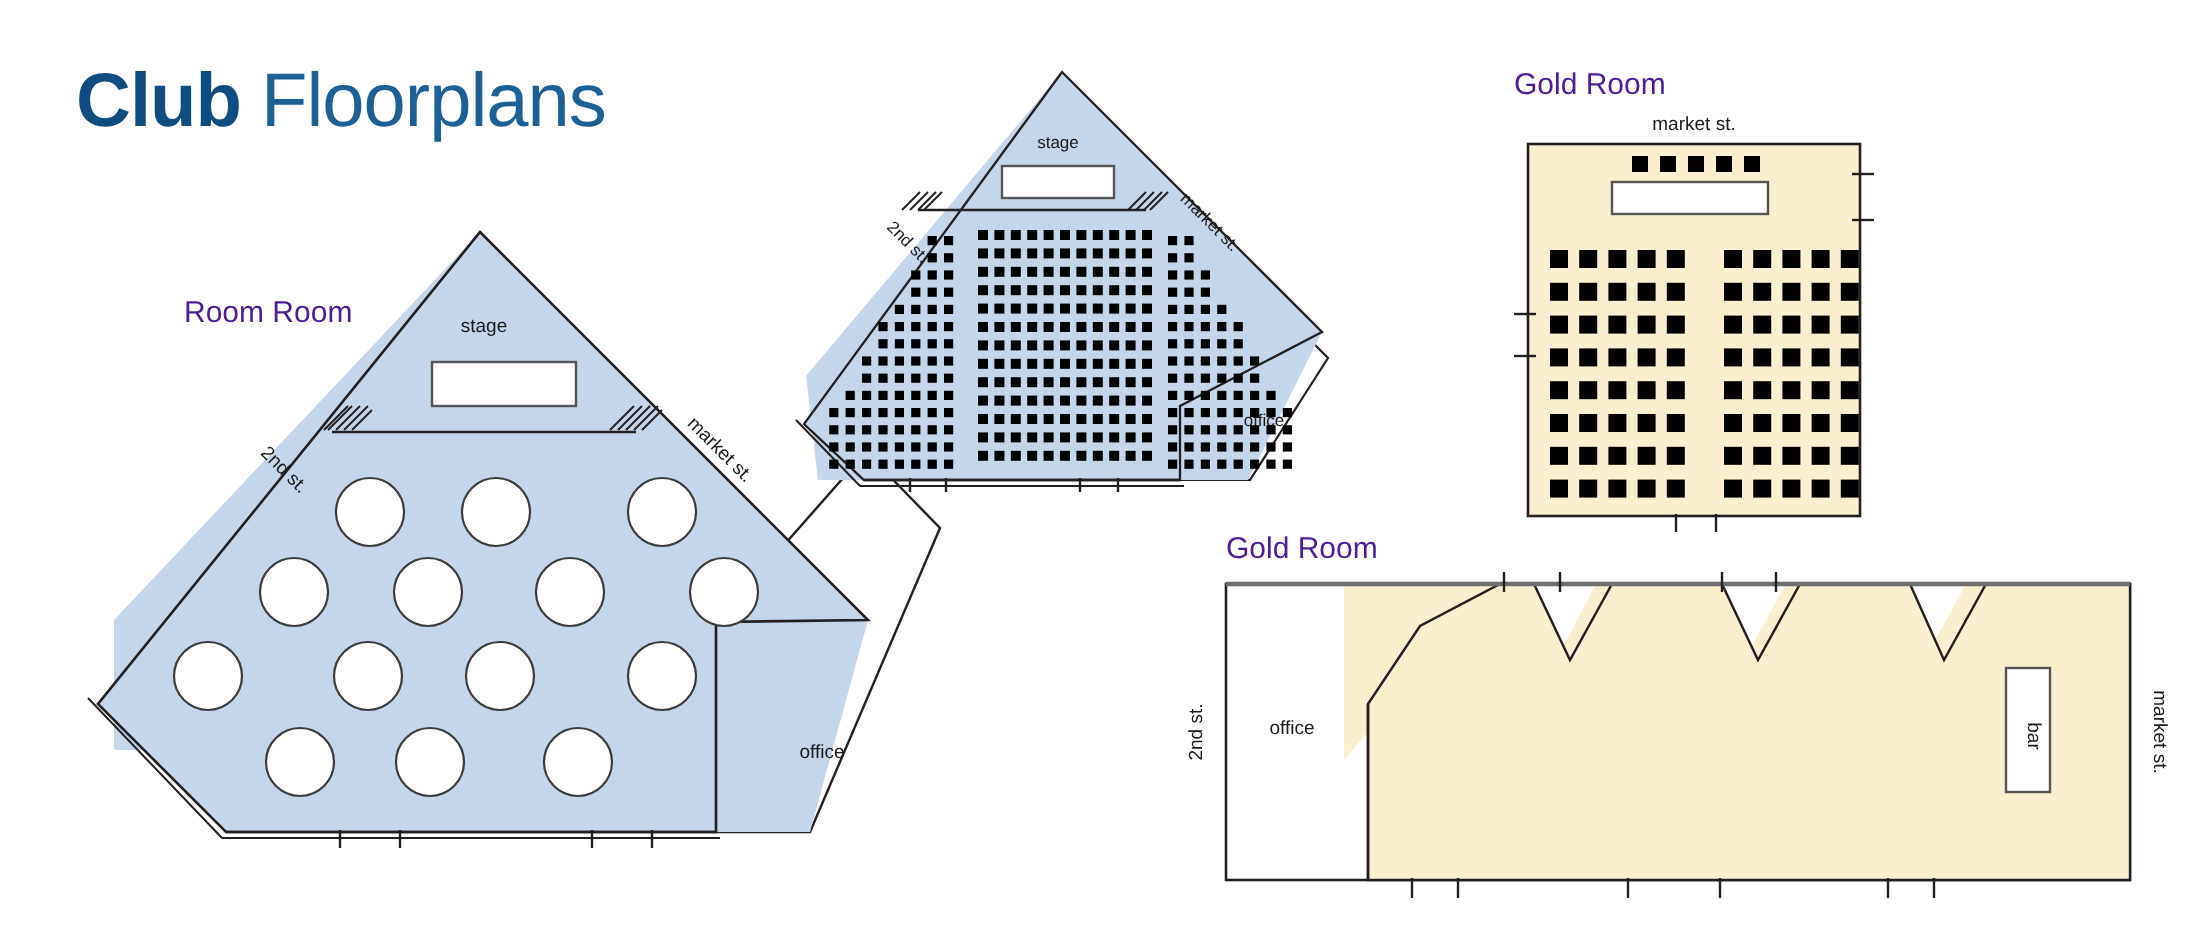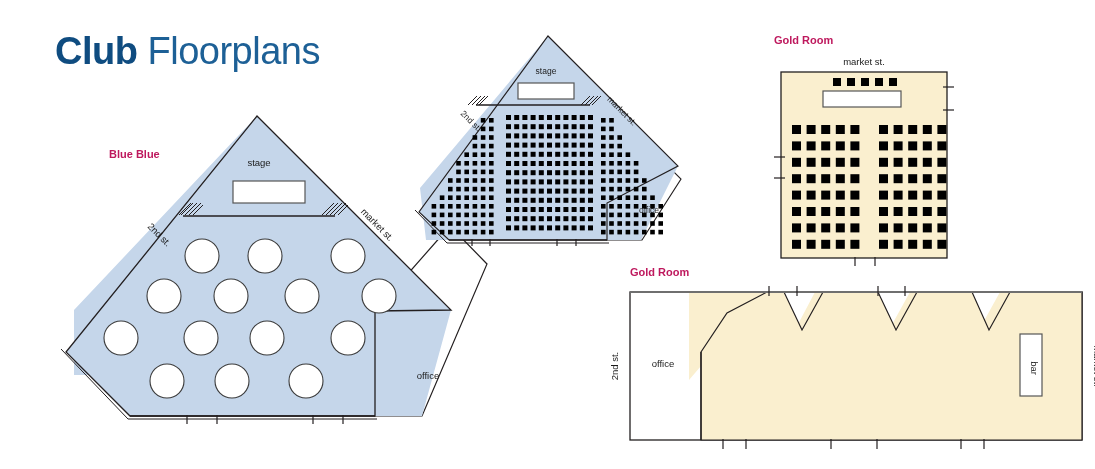--- a/index.html
+++ b/index.html
@@ -3,29 +3,29 @@
 <meta charset="utf-8">
 <style>
   html,body{margin:0;padding:0;}
   body{
     width:1095px;height:469px;
     background:#ffffff;
     font-family:"Liberation Sans", sans-serif;
     overflow:hidden;
     position:relative;
   }
-  #stage-root{position:absolute;left:17px;top:0;width:1077px;height:469px;}
+  #stage-root{position:absolute;left:0;top:0;width:1077px;height:469px;}
   .title{
     position:absolute;left:38px;top:30px;
     font-size:38px;color:#12558c;letter-spacing:-0.5px;white-space:nowrap;
   }
   .title .b{font-weight:bold;color:#0f4c80;}
   .title .n{font-weight:normal;color:#1d6096;}
   .room-title{
-    position:absolute;font-weight:bold;font-size:11px;color:#be185d;white-space:nowrap;
+    position:absolute;font-weight:normal;font-size:15px;color:#4c1d95;white-space:nowrap;
   }
   #t-blue{left:92px;top:148px;}
   #t-gold{left:757px;top:34px;}
   #t-great{left:613px;top:266px;}
   svg{position:absolute;left:0;top:0;overflow:visible;}
   .lbl{font-size:9.5px;fill:#1a1a1a;font-family:"Liberation Sans",sans-serif;}
   .lbl-sm{font-size:8.5px;fill:#1a1a1a;font-family:"Liberation Sans",sans-serif;}
   .wall{fill:none;stroke:#231f20;stroke-width:1.3;}
   .wall-thin{fill:none;stroke:#231f20;stroke-width:1;}
   .tick{stroke:#231f20;stroke-width:1.2;}
@@ -36,21 +36,21 @@
 </style>
 </head>
 <body>
 
 <div id="stage-root">
 
   <div class="title">
     <span class="b">Club</span><span class="n"> Floorplans</span>
   </div>
 
-  <div class="room-title" id="t-blue">Blue Blue</div>
+  <div class="room-title" id="t-blue">Room Room</div>
   <div class="room-title" id="t-gold">Gold Room</div>
   <div class="room-title" id="t-great">Gold Room</div>
 
   <svg width="1095" height="469">
     <g>
 
       <polygon points="359,310 433,226 470,264 405,416 358,416" fill="#ffffff" stroke="#231f20" stroke-width="1.2"></polygon>
 
       <polygon points="240,116 434,310 405,416 358,416 358,311 298,375 57,375 57,310" fill="#c5d6ea" stroke="none"></polygon>
       <polygon points="240,116 434,310 358,311 358,416 113,416 49,352" fill="#c5d6ea" stroke="#231f20" stroke-width="1.3"></polygon>

